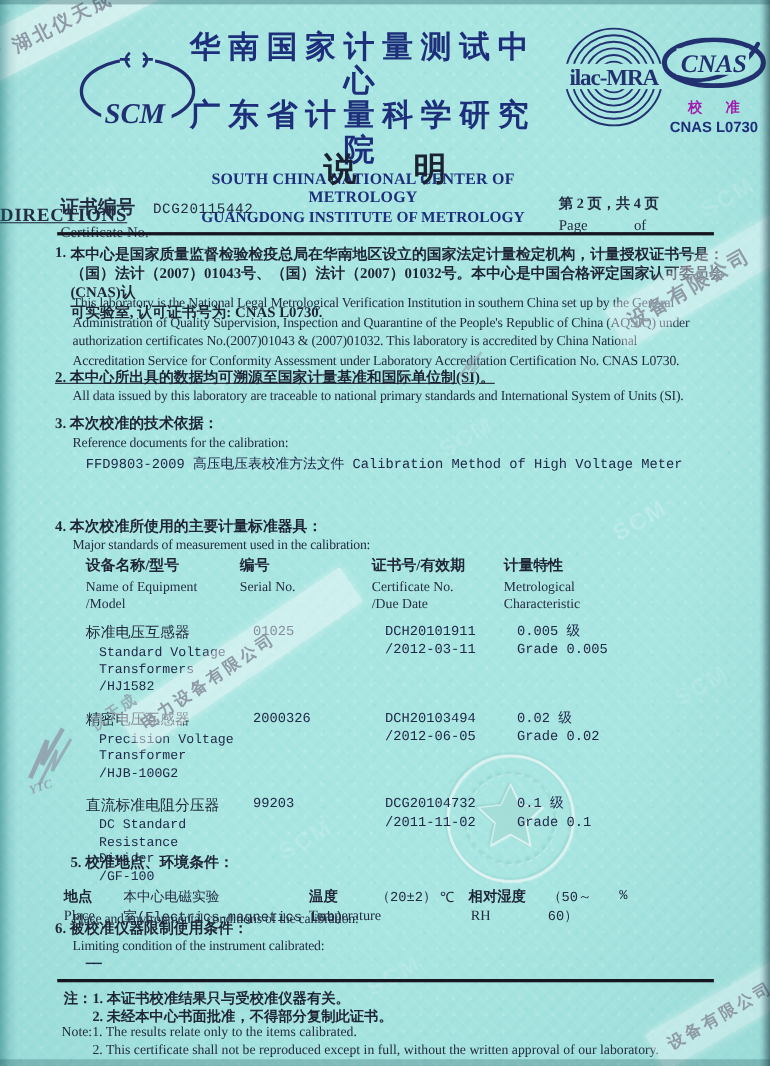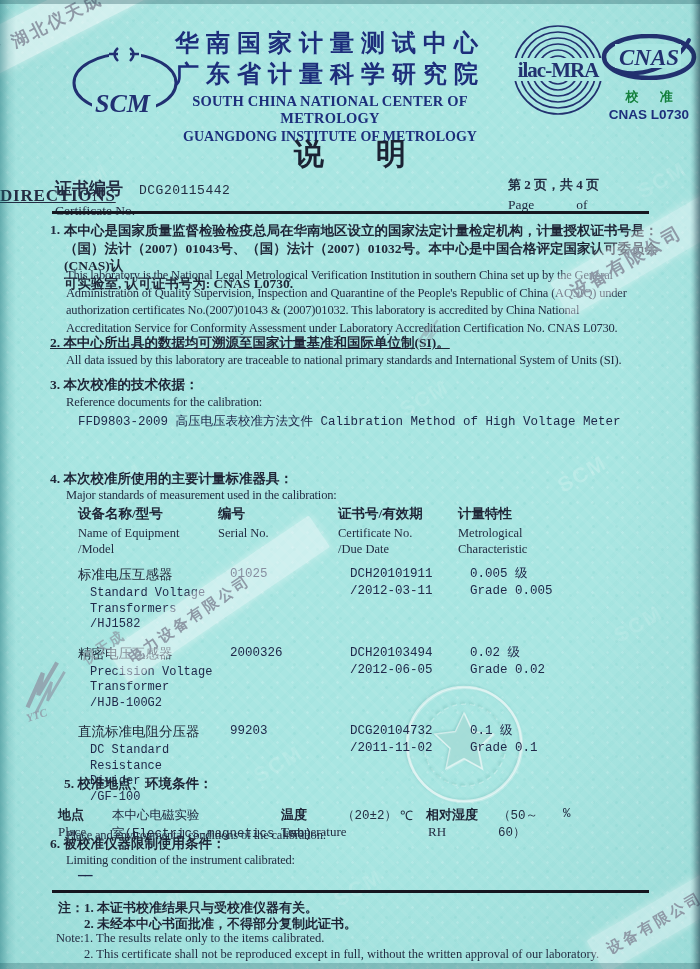--- a/index.html
+++ b/index.html
@@ -30,27 +30,27 @@
     background:linear-gradient(to left, rgba(15,45,60,0.55), rgba(15,45,60,0.10) 70%, transparent);z-index:6;}
   .edge-t{position:absolute;left:0;top:0;right:0;height:4px;background:rgba(20,70,80,0.30);z-index:6;}
   .edge-b{position:absolute;left:0;bottom:0;right:0;height:6px;background:rgba(20,70,80,0.25);z-index:6;}
 
   .abs{position:absolute;}
   .pre{white-space:pre-line;}
   .mono{font-family:"Liberation Mono","DejaVu Sans Mono",monospace;margin-left:12px;}
 
   
   .org{left:160px;top:28px;width:340px;text-align:center;z-index:3;}
-  .org-cn{font-size:24px;font-weight:700;color:#1d2e7b;letter-spacing:7px;line-height:31px;}
+  .org-cn{font-size:28px;font-weight:700;color:#1d2e7b;letter-spacing:7px;line-height:31px;}
   .org-en1{font-size:14.5px;font-weight:700;color:#1d2e7b;letter-spacing:0.2px;margin-top:3px;}
   .org-en2{font-size:14px;font-weight:700;color:#1d2e7b;margin-top:2px;}
   .scm-logo{left:68px;top:40px;z-index:3;}
   .ilac-logo{left:512px;top:24px;z-index:3;}
   .cnas-box{left:600px;top:34px;width:98px;text-align:center;z-index:3;}
-  .cnas-cn{font-size:13px;font-weight:700;color:#15803d;letter-spacing:9px;margin-top:4px;text-indent:9px;}
+  .cnas-cn{font-size:13px;font-weight:700;color:#a21caf;letter-spacing:9px;margin-top:4px;text-indent:9px;}
   .cnas-code{font-size:13.5px;font-weight:700;color:#1d2e7b;font-family:"Liberation Sans",sans-serif;margin-top:1px;}
 
   
   .doc-title{left:0;right:0;top:134px;text-align:center;font-size:30px;font-weight:600;
     letter-spacing:52px;text-indent:52px;color:#1b2233;z-index:3;}
   .cert{left:55px;top:177px;z-index:3;}
   .cert-label{font-size:17px;font-weight:700;}
   .cert-no{font-size:13px;letter-spacing:0.5px;}
   .cert-en{font-size:13.5px;margin-top:3px;}
   .directions{left:0;right:0;top:186px;font-size:17px;font-weight:700;letter-spacing:0.8px;z-index:3;text-decoration:underline;}

